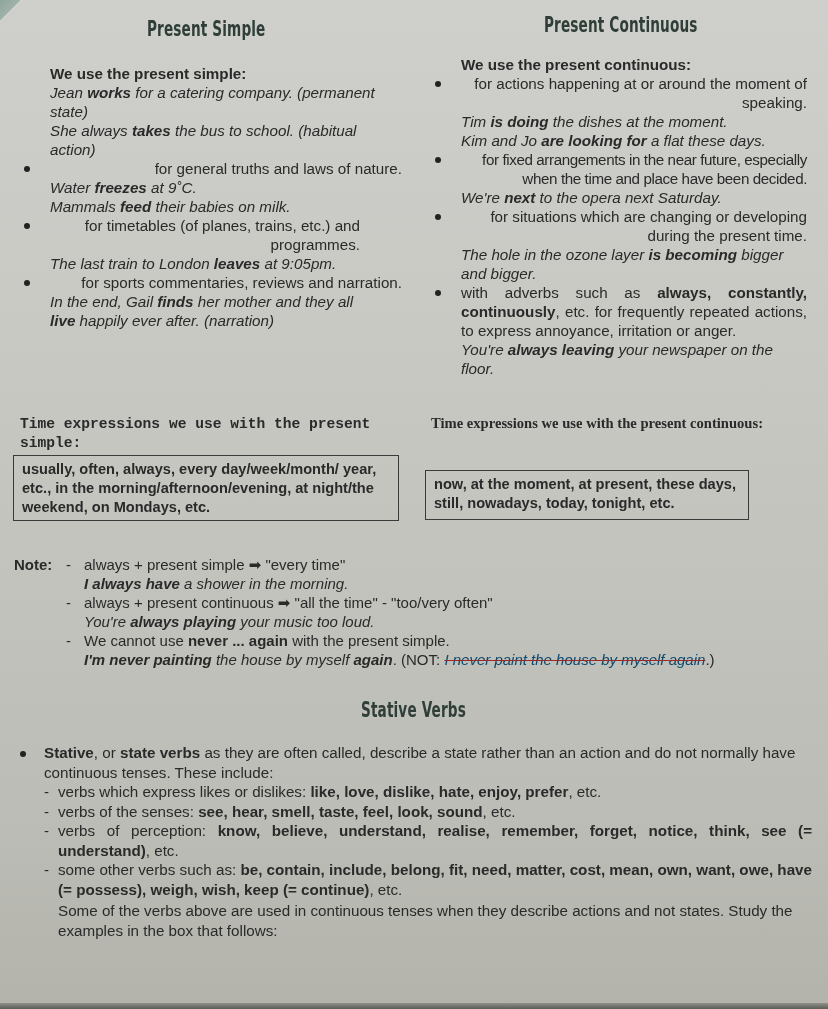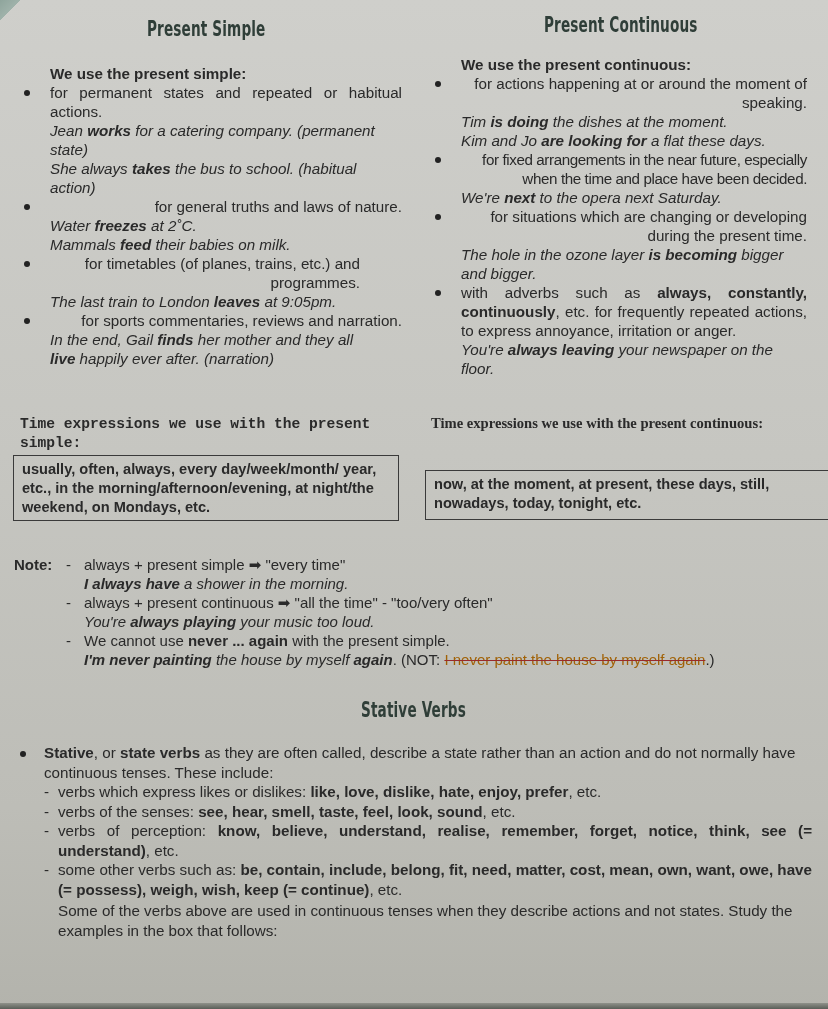--- a/index.html
+++ b/index.html
@@ -37,50 +37,46 @@
     .time-label { position: absolute; font-weight: bold; font-size: 14.6px; line-height: 19px; }
     .box {
       position: absolute; border: 1.6px solid #3a3a3a; font-weight: bold;
       font-size: 14.6px; line-height: 19px; padding: 4px 8px; box-sizing: border-box;
     }
     .note { position: absolute; left: 14px; top: 555px; font-size: 15px; line-height: 19px; }
     .note .lbl { font-weight: bold; position: absolute; left: 0; top: 0; }
     .note .items { position: absolute; left: 52px; top: 0; width: 760px; }
     .note .dash { display: inline-block; width: 18px; }
     .note .sub { padding-left: 18px; }
-    .strike { text-decoration: line-through; text-decoration-color: #9a2a2a; color: #a16207; }
+    .strike { text-decoration: line-through; text-decoration-color: #9a2a2a; font-style: italic; color: #0c4a6e; }
     .stative { position: absolute; left: 20px; top: 743px; width: 792px; font-size: 15.2px; line-height: 19.5px; }
     .stative .dot { position: absolute; left: 0; top: 8px; width: 6px; height: 6px; border-radius: 50%; background: #222; }
     .stative .body { margin-left: 24px; }
     .stative .dashline { position: relative; padding-left: 14px; }
     .stative .dashline::before { content: "-"; position: absolute; left: 0; }
     .stative .closing { padding-left: 14px; margin-top: 2px; }
   </style>
 </head>
 <body>
 
 <div class="corner-tl"></div>
 
 <div class="heading" style="left:147px; top:16px;">Present Simple</div>
 
 <div class="col" style="left:50px; top:64px; width:352px;">
   <div class="intro">We use the present simple:</div>
 
-  <div class="bullet just">
-    <span class="dot"></span>
-    <span>for permanent states and repeated or habitual actions.</span>
-  </div>
   <div class="ex"><span>Jean </span><b>works</b><span> for a catering company. (permanent state)</span></div>
   <div class="ex"><span>She always </span><b>takes</b><span> the bus to school. (habitual action)</span></div>
 
   <div class="bullet">
     <span class="dot"></span>
     <span>for general truths and laws of nature.</span>
   </div>
-  <div class="ex"><span>Water </span><b>freezes</b><span> at 2˚C.</span></div>
+  <div class="ex"><span>Water </span><b>freezes</b><span> at 9˚C.</span></div>
   <div class="ex"><span>Mammals </span><b>feed</b><span> their babies on milk.</span></div>
 
   <div class="bullet" style="width:310px;">
     <span class="dot"></span>
     <span>for timetables (of planes, trains, etc.) and programmes.</span>
   </div>
   <div class="ex"><span>The last train to London </span><b>leaves</b><span> at 9:05pm.</span></div>
 
   <div class="bullet">
     <span class="dot"></span>
@@ -118,21 +114,21 @@
   <div class="ex"><span>The hole in the ozone layer </span><b>is becoming</b><span> bigger and bigger.</span></div>
 
   <div class="bullet just">
     <span class="dot"></span>
     <span>with adverbs such as </span><b>always, constantly, continuously</b><span>, etc. for frequently repeated actions, to express annoyance, irritation or anger.</span>
   </div>
   <div class="ex"><span>You're </span><b>always leaving</b><span> your newspaper on the floor.</span></div>
 </div>
 
 <div class="time-label just" style="left:431px; top:414px; width:375px;font-family:Liberation Serif, serif;">Time expressions we use with the present continuous:</div>
-<div class="box" style="left:425px; top:470px; width:404px; height:50px;">now, at the moment, at present, these days, still, nowadays, today, tonight, etc.</div>
+<div class="box" style="left:425px; top:470px; width:324px; height:50px;">now, at the moment, at present, these days, still, nowadays, today, tonight, etc.</div>
 
 <div class="note">
   <span class="lbl">Note:</span>
   <div class="items">
     <div><span class="dash">-</span><span>always + present simple ➡ "every time"</span></div>
     <div class="sub ex"><b>I always have</b><span> a shower in the morning.</span></div>
     <div><span class="dash">-</span><span>always + present continuous ➡ "all the time" - "too/very often"</span></div>
     <div class="sub ex"><span>You're </span><b>always playing</b><span> your music too loud.</span></div>
     <div><span class="dash">-</span><span>We cannot use </span><b>never ... again</b><span> with the present simple.</span></div>
     <div class="sub"><i><b>I'm never painting</b><span> the house by myself </span><b>again</b></i><span>. (NOT: </span><span class="strike">I never paint the house by myself again</span><span>.)</span></div>

